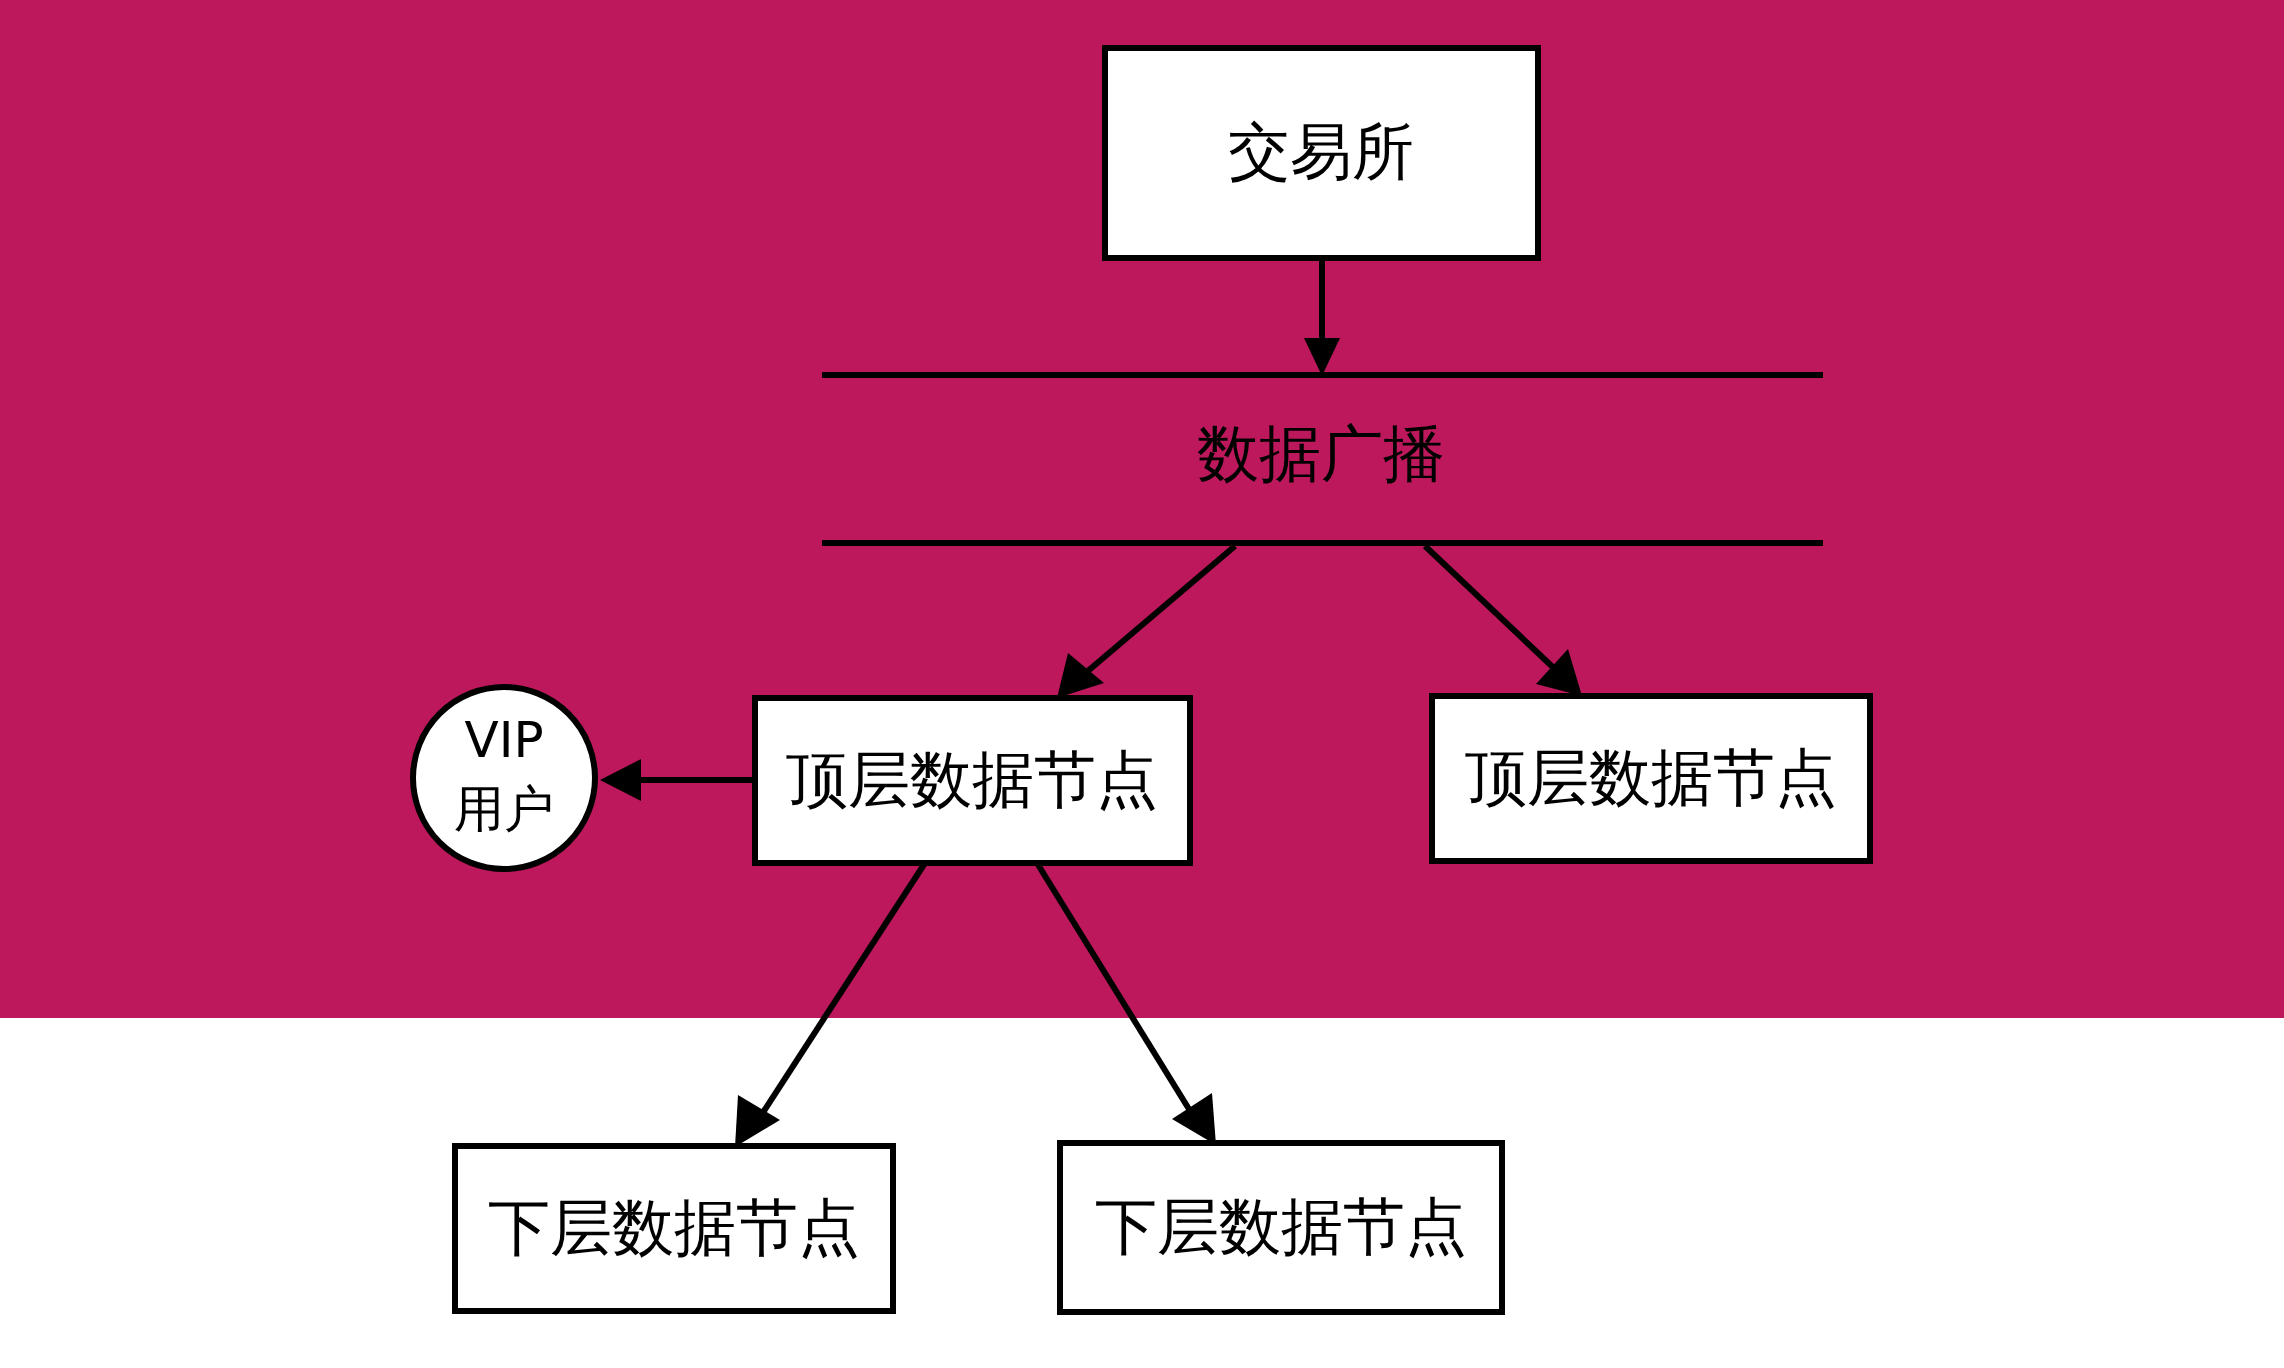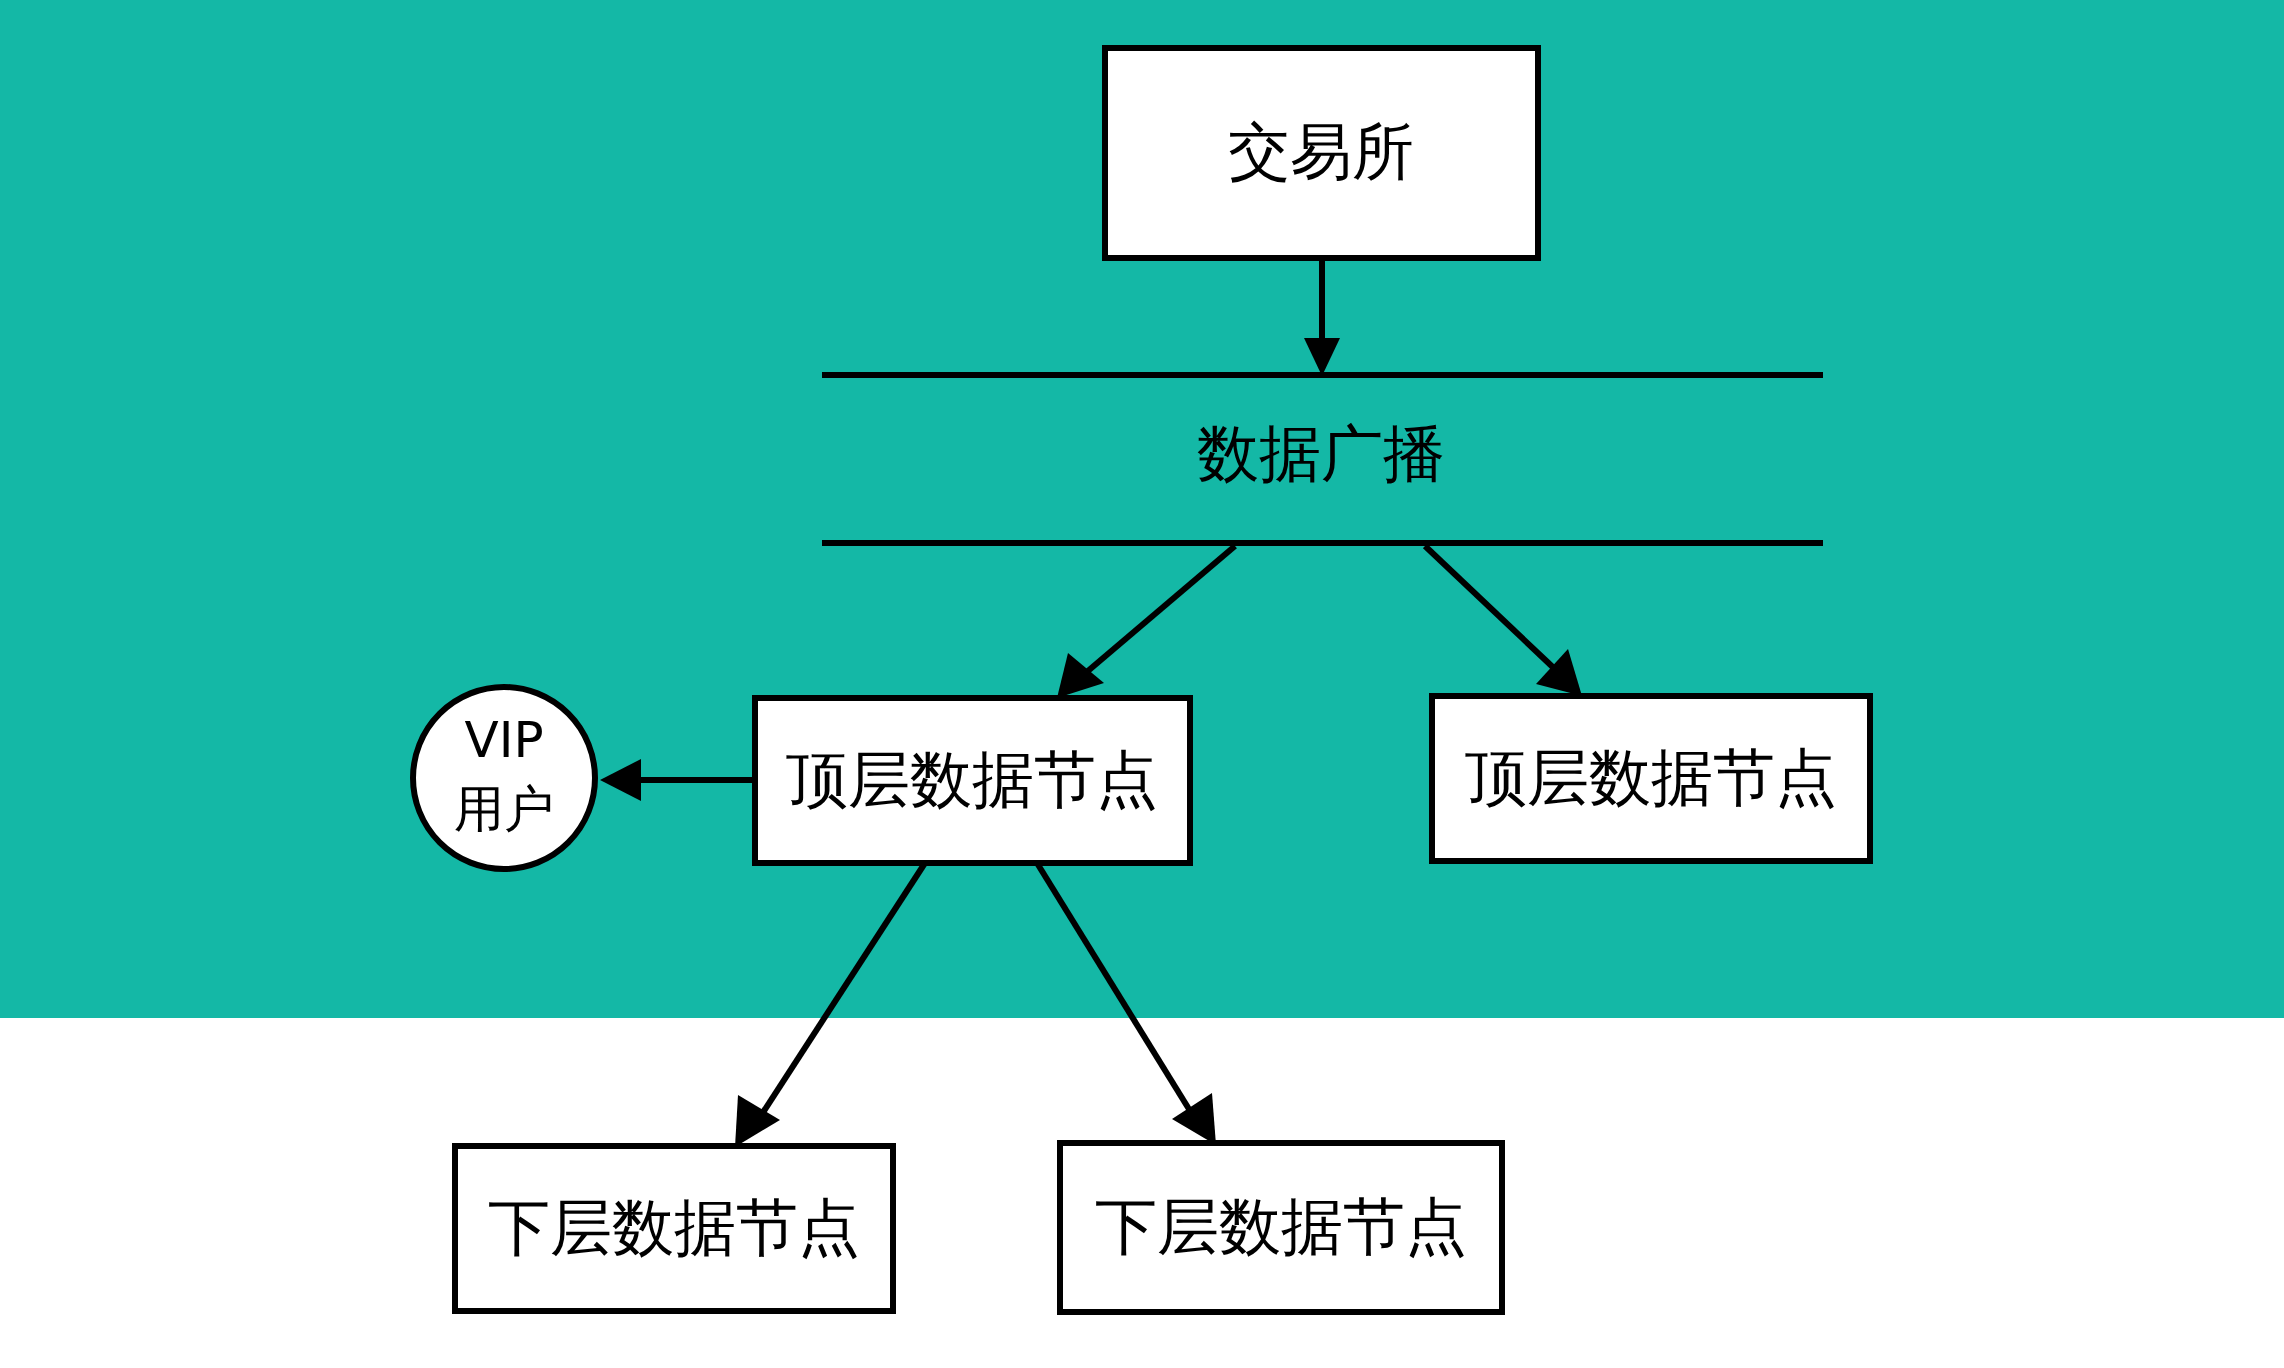--- a/index.html
+++ b/index.html
@@ -10,21 +10,21 @@
   body {
     width: 2284px;
     height: 1368px;
     overflow: hidden;
     font-family: "DejaVu Sans", "Liberation Sans", sans-serif;
   }
   #diagram-root {
     position: relative;
     width: 2284px;
     height: 1018px;
-    background: #14b8a6;
+    background: #be185d;
   }
   svg.diagram-canvas {
     display: block;
     width: 2284px;
     height: 1368px;
   }
   .node-shape {
     fill: #ffffff;
     stroke: #000000;
     stroke-width: 6;

